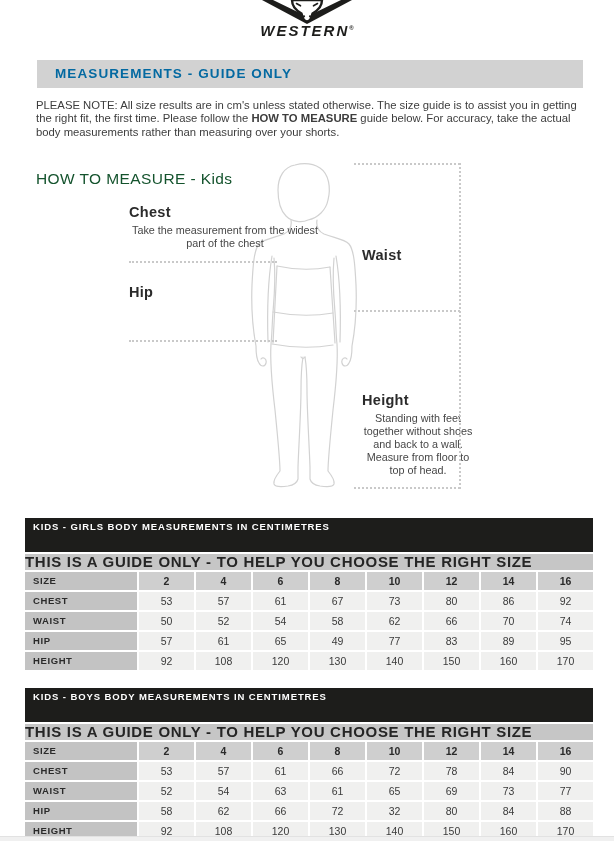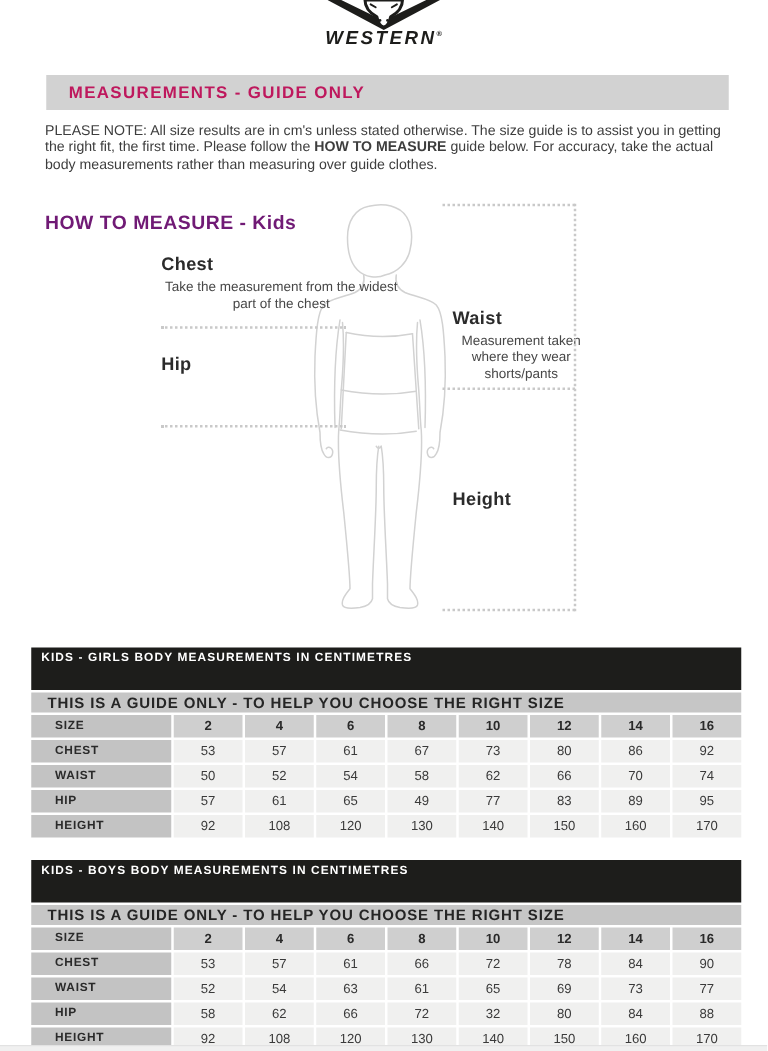--- a/index.html
+++ b/index.html
@@ -11,53 +11,53 @@
   .logo-emblem{position:absolute;left:262px;top:0;width:90px;height:24px;}
   .brand{
     position:absolute;left:247px;top:22px;width:120px;text-align:center;
     font-size:15px;font-weight:bold;font-style:italic;letter-spacing:2px;color:#1d1d1b;
   }
   .brand .reg{font-size:6px;font-style:normal;vertical-align:super;letter-spacing:0;}
   
   .header-bar{
     position:absolute;left:37px;top:60px;width:546px;height:28px;
     background:var(--header-bar-bg,#d2d2d2);line-height:28px;padding-left:18px;box-sizing:border-box;
-    font-size:13.5px;font-weight:bold;letter-spacing:1.1px;color:#be185d;
+    font-size:13.5px;font-weight:bold;letter-spacing:1.1px;color:#0369a1;
   }
   .note{
     position:absolute;left:36px;top:99px;width:552px;margin:0;
     font-size:11.3px;line-height:13.3px;color:#3d3d3d;
   }
   .htm-title{
     position:absolute;left:36px;top:170px;margin:0;
-    font-size:15.5px;font-weight:bold;letter-spacing:.4px;color:#701a75;
+    font-size:15.5px;font-weight:normal;letter-spacing:.4px;color:#14532d;
   }
   
   .figure-svg{position:absolute;left:238px;top:160px;width:144px;height:340px;}
   .measure-label{position:absolute;}
   .ml-name{font-size:14.5px;font-weight:bold;color:#2b2b2b;letter-spacing:.3px;margin:0 0 4px 0;}
   .ml-desc{font-size:10.8px;line-height:13px;color:#474747;margin:0;text-align:center;}
   .dot-h{position:absolute;height:0;border-top:2px dotted var(--dotted-line,#c9c9c9);}
   .dot-v{position:absolute;width:0;border-left:2px dotted var(--dotted-line,#c9c9c9);}
   
   .tables{position:absolute;left:25px;top:518px;width:568px;}
   .tbl + .tbl{margin-top:18px;}
   .tbl-title{
     background:var(--table-header-bg,#1d1d1b);color:var(--table-header-text,#fff);
     height:34px;line-height:18px;padding-left:8px;
     font-size:9.5px;font-weight:bold;letter-spacing:.9px;
   }
   .tbl-sub{
-    background:var(--subtitle-bg,#c6c6c6);margin-top:2px;height:16px;line-height:16px;padding-left:13px;
-    font-size:12px;font-weight:bold;letter-spacing:.7px;color:#252525;
+    background:var(--subtitle-bg,#c6c6c6);margin-top:2px;height:16px;line-height:16px;padding-left:0;
+    font-size:15px;font-weight:bold;letter-spacing:.7px;color:#252525;
   }
   .trow{display:flex;margin-top:2px;}
   .cl{
     width:112px;flex:0 0 112px;background:var(--label-cell-bg,#c3c3c3);
-    height:18px;line-height:18px;padding-left:19px;box-sizing:border-box;
+    height:18px;line-height:18px;padding-left:8px;box-sizing:border-box;
     font-size:9.5px;font-weight:bold;letter-spacing:.6px;color:#2a2a2a;
   }
   .cv{
     flex:1;margin-left:2px;background:var(--data-cell-bg,#f0f0ef);
     height:18px;line-height:18px;text-align:center;
     font-size:10.5px;color:#3a3a3a;
   }
   .size-row .cv{background:var(--size-cell-bg,#cfcfcf);font-weight:bold;color:#2a2a2a;}
   .bottom-strip{
     position:absolute;left:0;right:0;bottom:0;height:4px;
@@ -75,21 +75,21 @@
     <circle cx="42" cy="16.3" r="1.1" fill="#1d1d1b"></circle>
     <circle cx="48" cy="16.3" r="1.1" fill="#1d1d1b"></circle>
     <path d="M34.5,3.5 L38.5,5.8 M55.5,3.5 L51.5,5.8" stroke="#1d1d1b" stroke-width="1.6" stroke-linecap="round"></path>
   </svg>
   <div class="brand"><span>WESTERN</span><span class="reg">®</span></div>
 
   <div class="header-bar">
     <span>MEASUREMENTS - GUIDE ONLY</span>
   </div>
 
-  <p class="note"><span>PLEASE NOTE:  All size results are in cm's unless stated otherwise. The size guide is to assist you in getting the right fit, the first time. Please follow the </span><b>HOW TO MEASURE</b><span> guide below. For accuracy, take the actual body measurements rather than measuring over guide clothes.</span></p>
+  <p class="note"><span>PLEASE NOTE:  All size results are in cm's unless stated otherwise. The size guide is to assist you in getting the right fit, the first time. Please follow the </span><b>HOW TO MEASURE</b><span> guide below. For accuracy, take the actual body measurements rather than measuring over your shorts.</span></p>
 
   <h2 class="htm-title">HOW TO MEASURE - Kids</h2>
 
   <svg class="figure-svg" viewBox="0 0 144 340" fill="none" stroke="#d2d2d2" stroke-width="1.2" stroke-linecap="round" stroke-linejoin="round">
 
     <path d="M57,5 C46,7 40,17 40,30 C40,40 42,50 48,56 C54,62 64,63 70,60 C80,58 88,50 90,40 C93,28 91,14 82,8 C74,3 65,3 57,5 Z"></path>
 
     <path d="M53,60 C54,66 52,71 46,74 C36,78 26,79 21,84 C16,90 15,105 14,125 C13,150 15,170 18,186 C18,196 19,200 21,203 C23,207 27,207 28,203 C29,199 25,196 23,199"></path>
     <path d="M79,60 C78,66 80,71 86,74 C96,78 106,79 111,84 C116,90 117,105 118,125 C119,150 117,170 114,186 C114,196 113,200 111,203 C109,207 105,207 104,203 C103,199 107,196 109,199"></path>
 
@@ -109,31 +109,31 @@
   </svg>
 
   <div class="measure-label" style="left:129px;top:204px;width:192px;">
     <p class="ml-name">Chest</p>
     <p class="ml-desc">Take the measurement from the widest part of the chest</p>
   </div>
   <div class="dot-h" style="left:129px;top:261px;width:148px;"></div>
 
   <div class="measure-label" style="left:362px;top:247px;width:110px;">
     <p class="ml-name">Waist</p>
-    <p class="ml-desc">Measurement taken where they wear shorts/pants</p>
   </div>
   <div class="dot-h" style="left:354px;top:310px;width:106px;"></div>
 
   <div class="measure-label" style="left:129px;top:284px;width:150px;">
     <p class="ml-name">Hip</p>
   </div>
   <div class="dot-h" style="left:129px;top:340px;width:148px;"></div>
 
   <div class="measure-label" style="left:362px;top:392px;width:112px;">
     <p class="ml-name">Height</p>
+    <p class="ml-desc">Standing with feet together without shoes and back to a wall. Measure from floor to top of head.</p>
   </div>
   <div class="dot-h" style="left:354px;top:163px;width:106px;"></div>
   <div class="dot-h" style="left:354px;top:487px;width:106px;"></div>
   <div class="dot-v" style="left:459px;top:163px;height:326px;"></div>
 
   <div class="tables" id="tables">
       <div class="tbl">
         <div class="tbl-title">KIDS - GIRLS BODY MEASUREMENTS IN CENTIMETRES</div>
         <div class="tbl-sub">THIS IS A GUIDE ONLY - TO HELP YOU CHOOSE THE RIGHT SIZE</div>
         <div class="trow size-row">

